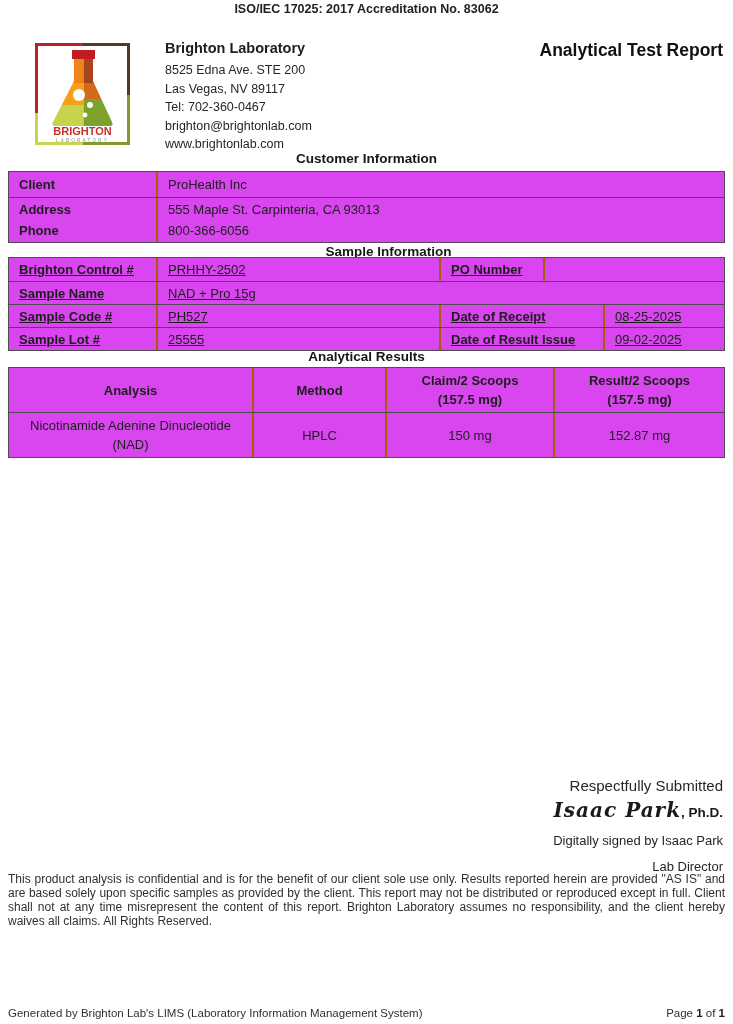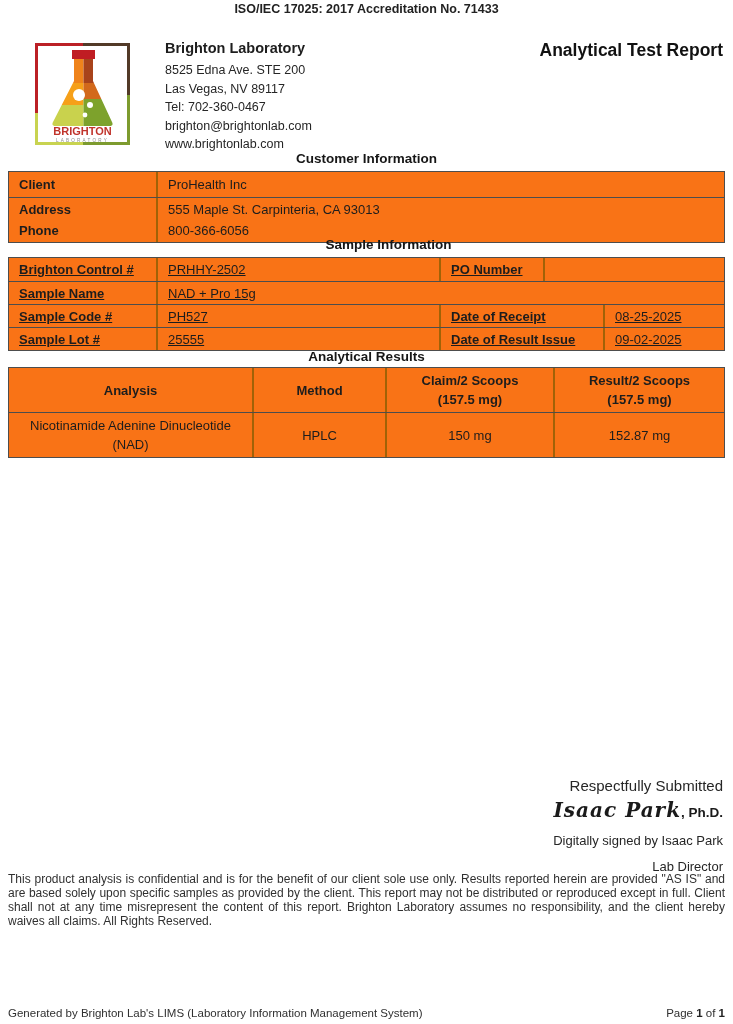--- a/index.html
+++ b/index.html
@@ -19,25 +19,25 @@
   .lab-line { font-size:12.5px; line-height:18.6px; color:#262626; }
   .report-title {
     position:absolute; right:10px; top:40px;
     font-size:17.5px; font-weight:bold; color:#111;
   }
   .section-title {
     position:absolute; left:0; width:100%; text-align:center;
     font-weight:bold; font-size:13.5px; color:#161616;
   }
   .t-ci { top:151px; }
-  .t-si { top:237px;padding-left:44px; }
+  .t-si { top:244px;padding-left:44px; }
   .t-ar { top:349px; }
   .tbl {
     position:absolute; left:8px; width:717px;
-    border:1px solid #4d4d4d; background:#f97316;
+    border:1px solid #4d4d4d; background:#d946ef;
   }
   .tbl-customer { top:171px; }
   .tbl-sample { top:257px;text-decoration:underline; }
   .tbl-results { top:367px; }
   .tr { display:flex; border-top:1px solid #4d4d4d; }
   .tr:first-child { border-top:none; }
   .td {
     border-left:2px solid #a16207; display:flex; align-items:center;
     font-size:13px; padding-left:10px; overflow:hidden;
   }
@@ -76,21 +76,21 @@
     display:flex; justify-content:space-between; align-items:flex-end;
     font-size:11.5px; color:#303030;
   }
   .footer b { font-weight:bold; color:#222; }
 </style>
 </head>
 <body>
 
 <div class="page">
 
-  <div class="accreditation">ISO/IEC 17025: 2017 Accreditation No. 71433</div>
+  <div class="accreditation">ISO/IEC 17025: 2017 Accreditation No. 83062</div>
 
   <div class="logo">
     <svg width="105" height="112" viewBox="0 0 105 112">
       <defs>
         <clipPath id="flaskClip">
           <path d="M44,21 L63,21 L63,43 L82,84 Q84,88 79,88 L26,88 Q21,88 23,84 L44,43 Z"></path>
         </clipPath>
       </defs>
 
       <rect x="5" y="5" width="48" height="3" fill="#bb2026"></rect>

